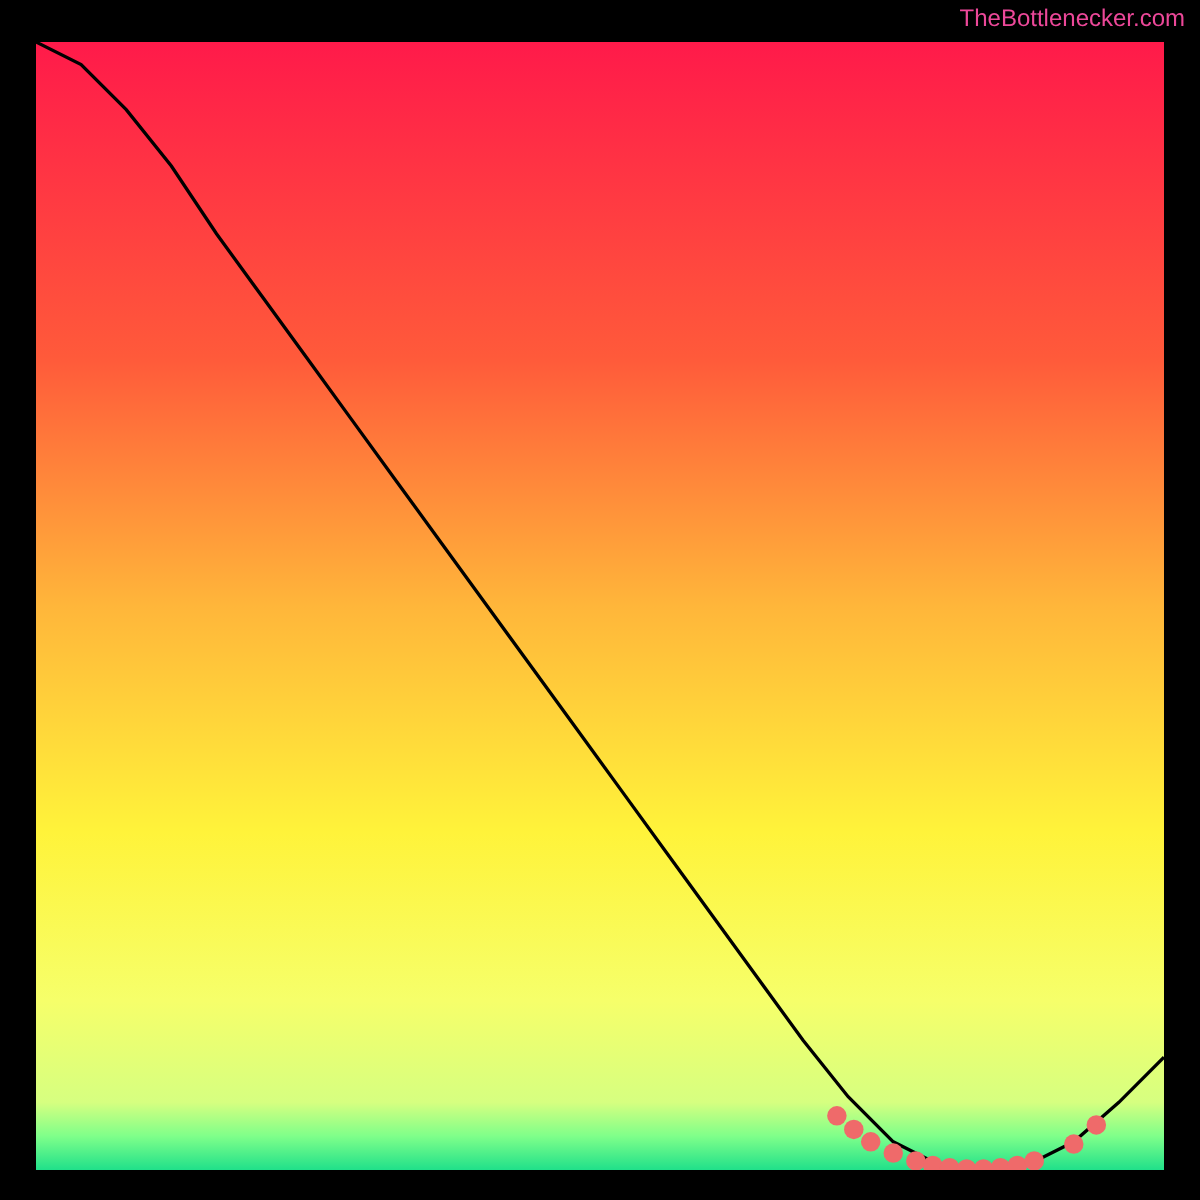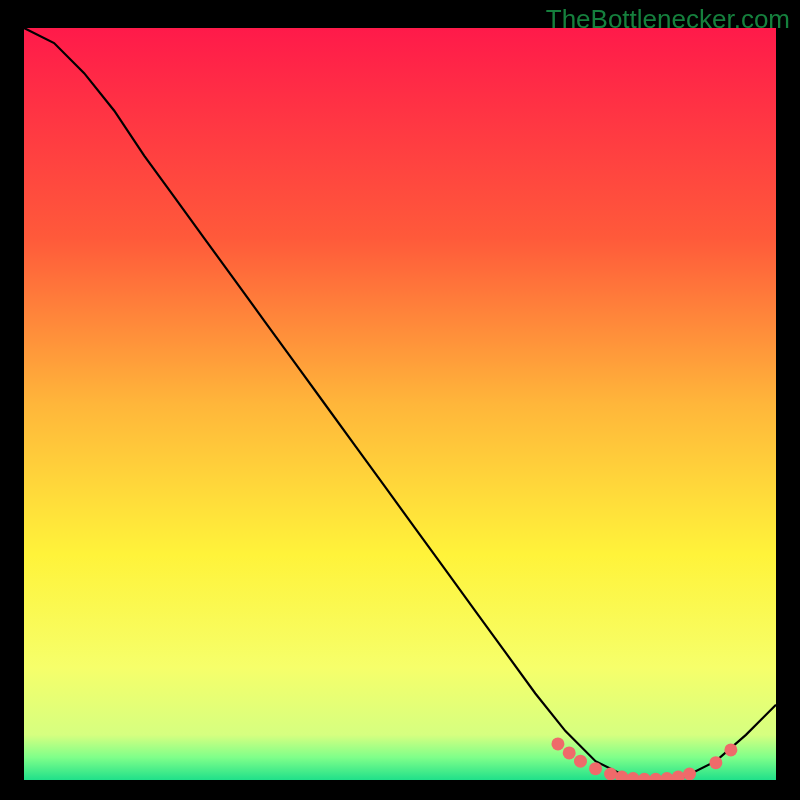--- a/index.html
+++ b/index.html
@@ -2,22 +2,22 @@
 <html><head>
 <meta charset="utf-8">
 <style>
   * { margin: 0; padding: 0; box-sizing: border-box; }
   body { width: 800px; height: 800px; background: #000; font-family: sans-serif; position: relative; }
   .container { width: 800px; height: 800px; position: relative; }
   .attribution {
     position: absolute;
     top: 4px;
     right: 10px;
-    color: #15803d;
-    font-size: 26px;
+    color: #ec4899;
+    font-size: 16px;
     font-family: Arial, sans-serif;
     z-index: 5;
   }
   .plot {
     position: absolute;
     left: 24px;
     top: 28px;
     width: 752px;
     height: 752px;
   }

